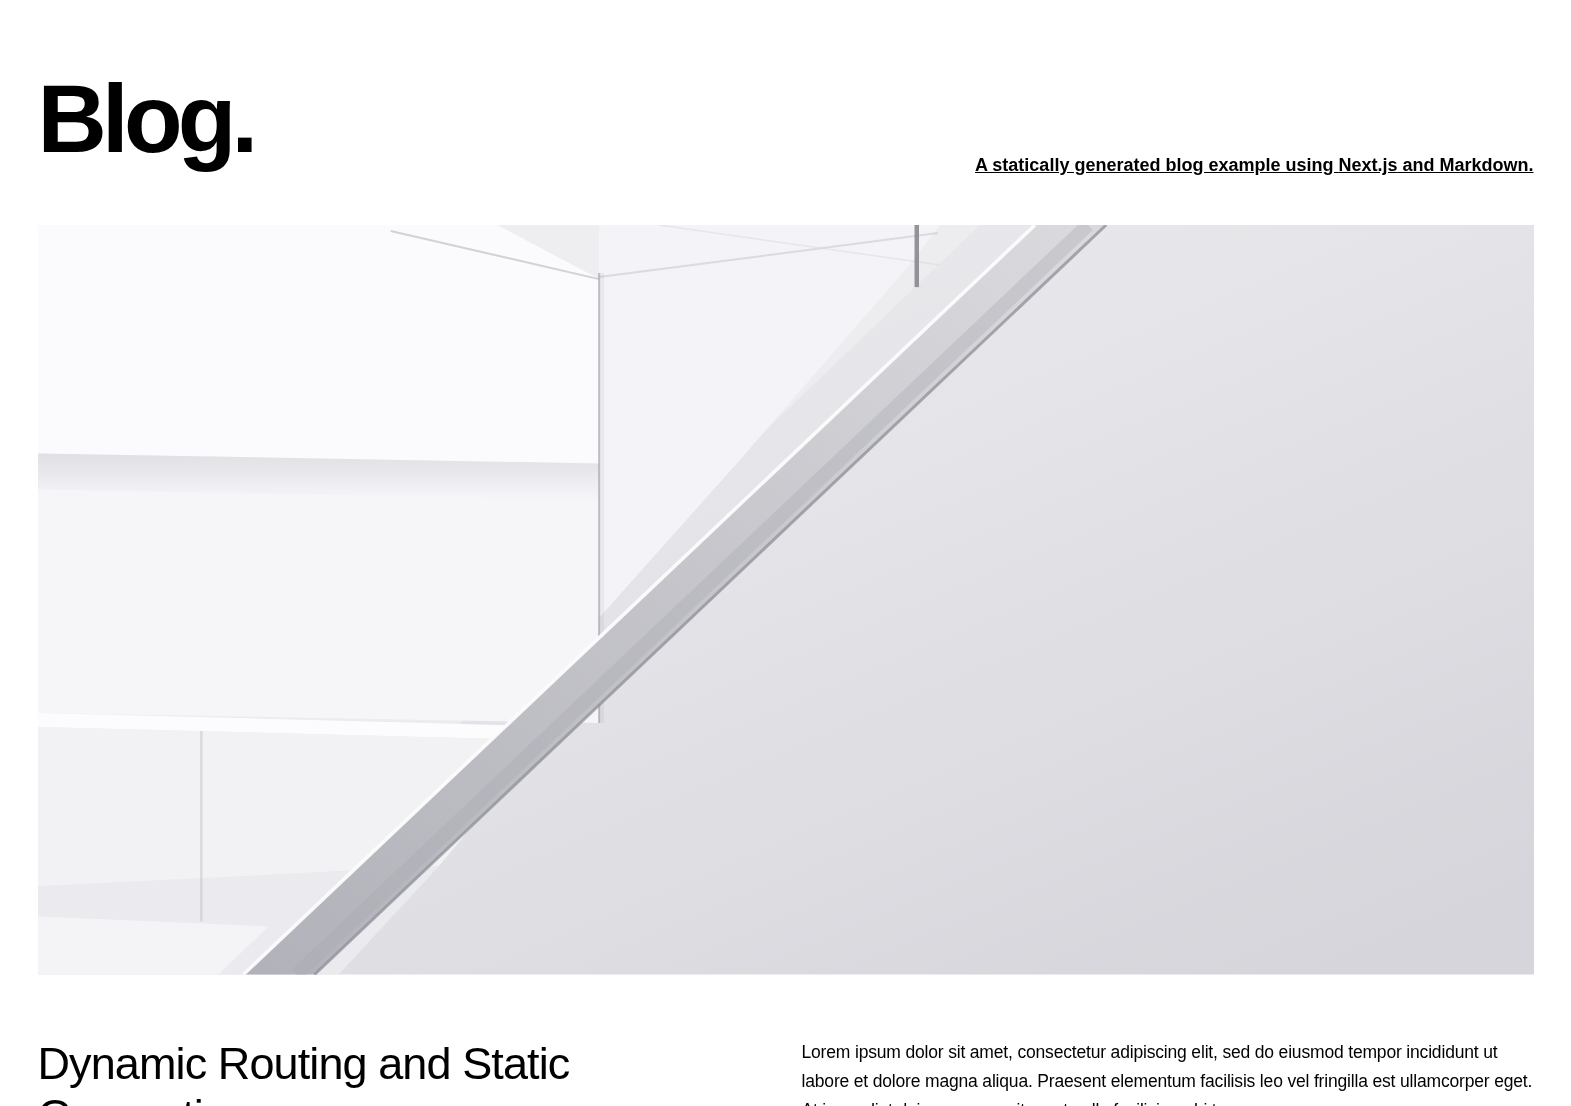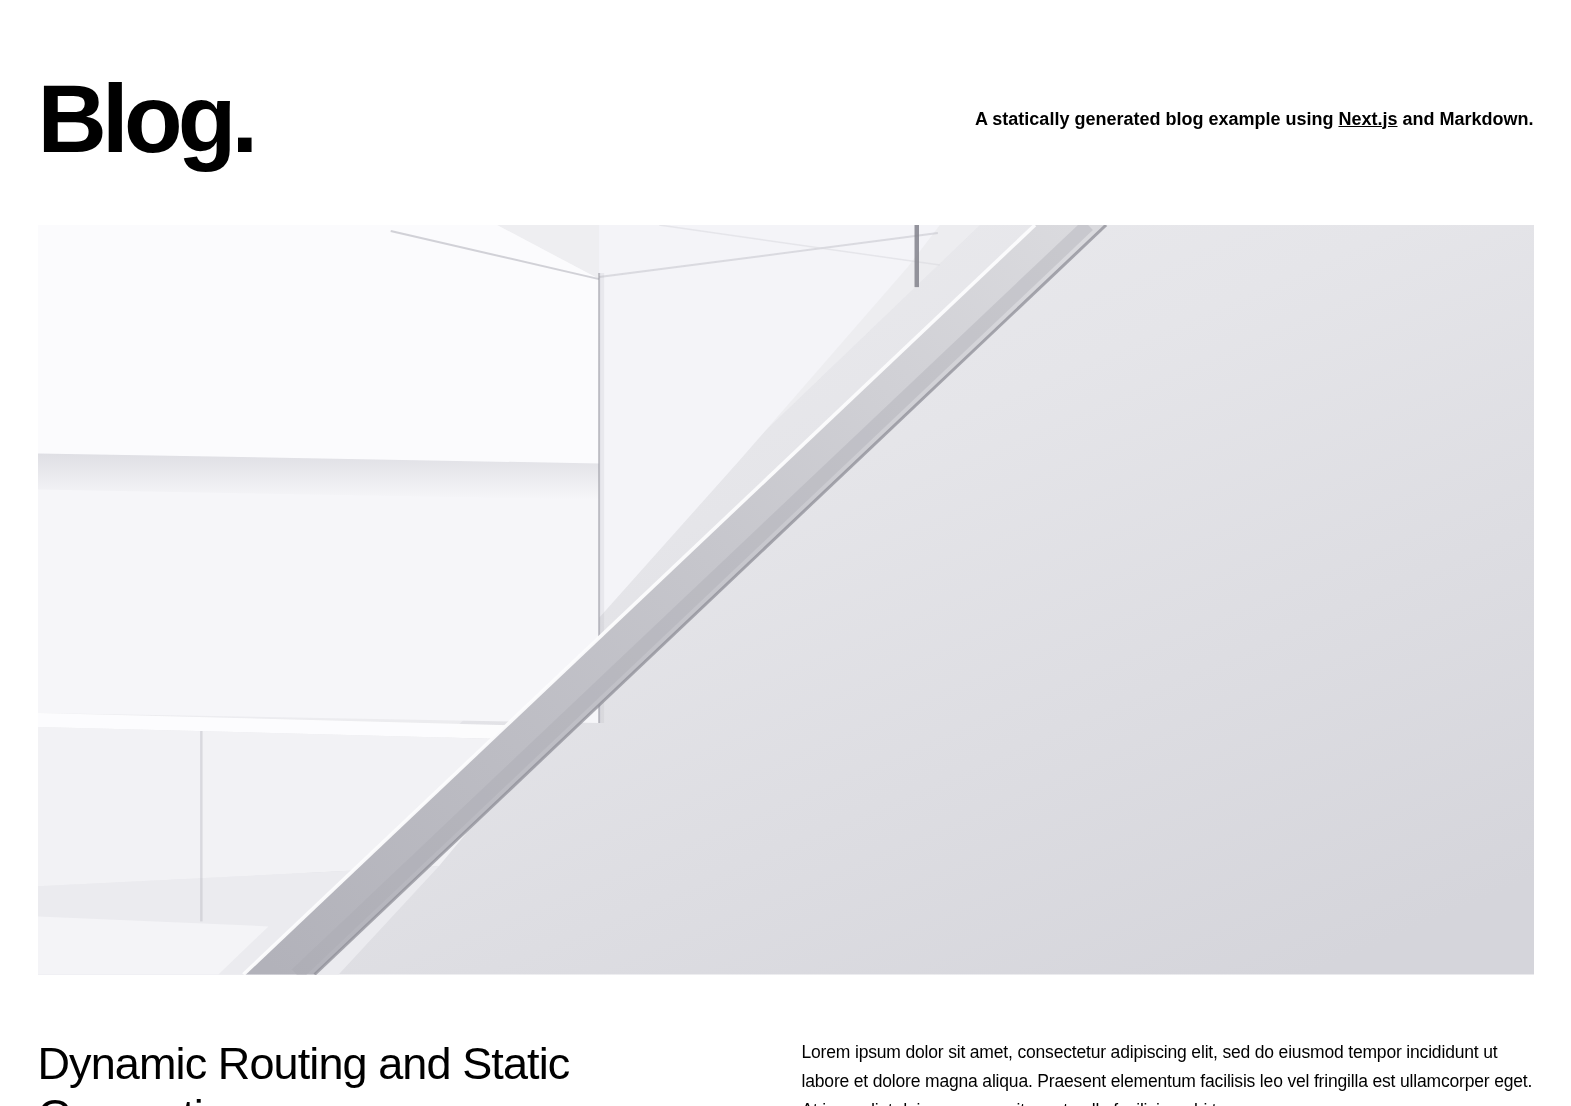--- a/index.html
+++ b/index.html
@@ -15,39 +15,40 @@
     position: relative;
   }
   .container {
     max-width: 1536px;
     margin: 0 auto;
     padding: 0 20px;
   }
   
   .site-header {
     display: flex;
-    align-items: center;
+    align-items: flex-end;
     justify-content: space-between;
     margin-top: 59px;
     margin-bottom: 46px;
   }
   .logo {
     font-size: 96px;
     font-weight: bold;
     letter-spacing: -0.05em;
     line-height: 1.25;
     margin: 0;
     color: #000;
   }
   .tagline {
     font-size: 18px;
     line-height: 1.5;
     text-align: right;
     margin: 0;
     color: #000;
+    text-decoration: underline;
   }
   .tagline a {
     color: #000;
     text-decoration: underline;
     cursor: pointer;
   }
   
   .hero-section { margin: 0; }
   .cover-image {
     display: block;

